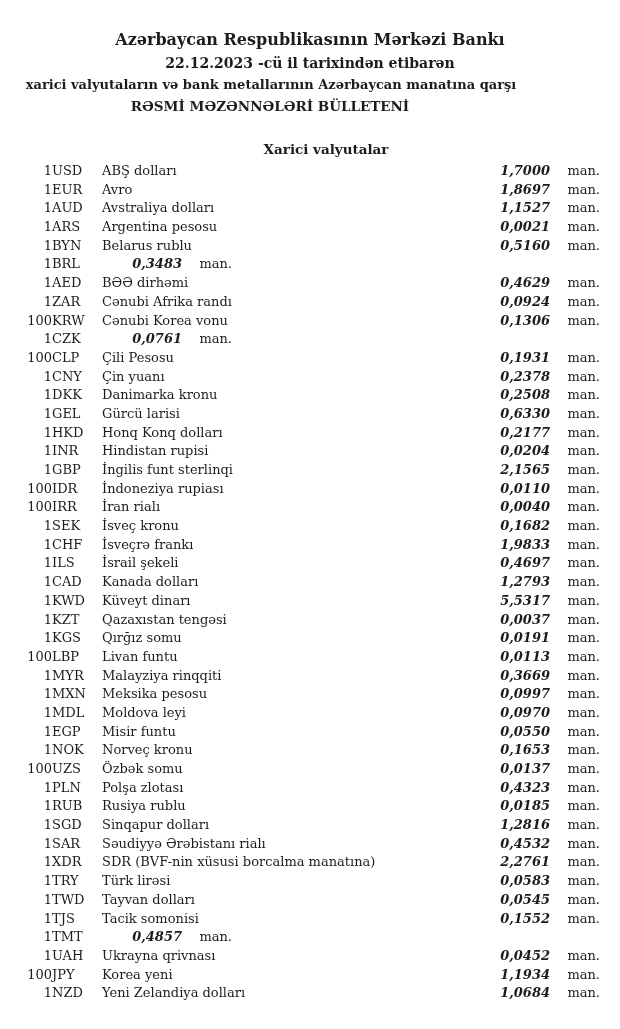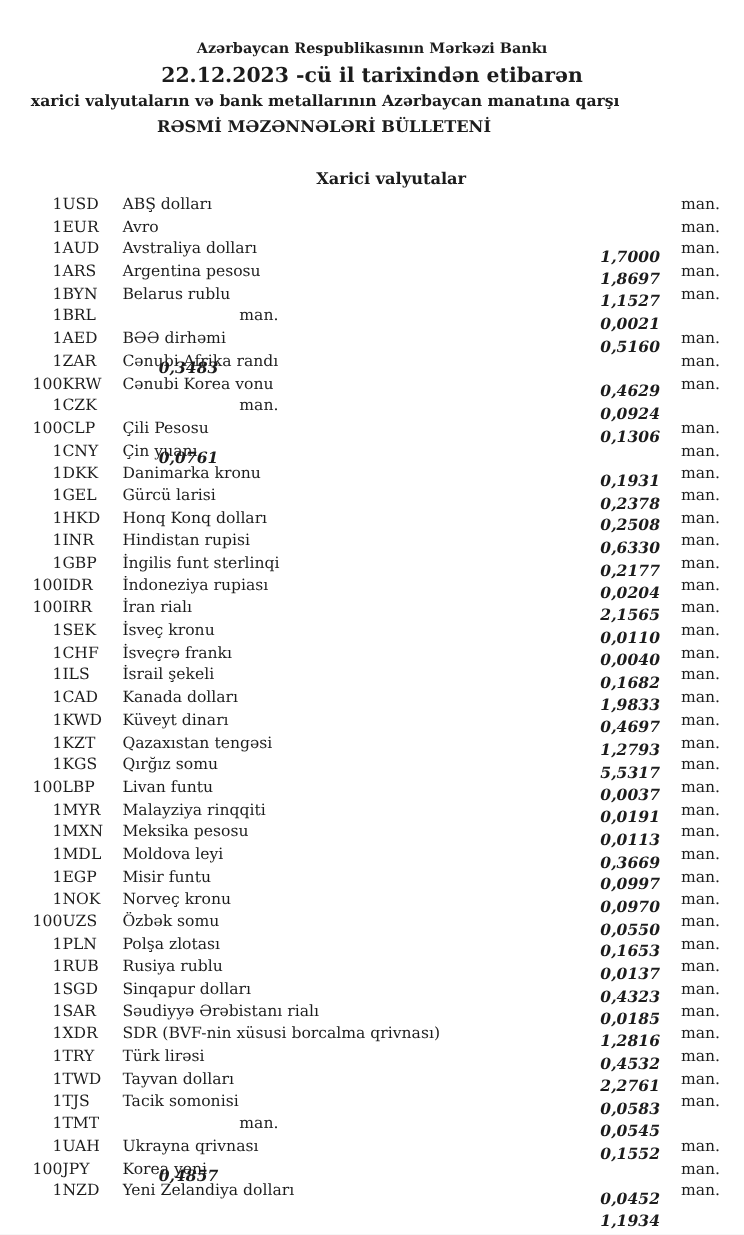--- a/index.html
+++ b/index.html
@@ -10,28 +10,28 @@
     background: #ffffff;
     color: #1c1c1c;
     font-family: "DejaVu Serif", "Liberation Serif", serif;
     overflow: hidden;
     box-sizing: border-box;
   }
   .bank-name {
     padding-top: 29px;
     text-align: center;
     font-weight: 700;
-    font-size: 12px;
+    font-size: 16px;
     line-height: 22px;
   }
   .date-line {
     margin-top: 5px;
     text-align: center;
     font-weight: 700;
-    font-size: 17px;
+    font-size: 14px;
     line-height: 15px;
   }
   .subtitle-line {
     margin-top: 6px;
     text-align: center;
     font-weight: 700;
     font-size: 13px;
     line-height: 15px;
     position: relative;
     left: -39px;
@@ -59,21 +59,21 @@
     display: flex;
     height: 18.7px;
     line-height: 18.7px;
     font-size: 13px;
     margin-right: 20px;
     white-space: nowrap;
   }
   .c-qty  { width: 52px; text-align: right; flex: none; }
   .c-code { width: 50px; flex: none; }
   .c-name { flex: 1; overflow: hidden; }
-  .c-rate { width: 80px; text-align: right; font-weight: 700; font-style: italic; flex: none; margin-top: 44px; }
+  .c-rate { width: 80px; text-align: right; font-weight: 700; font-style: italic; flex: none; }
   .c-man  { width: 40px; padding-left: 10px; text-align: right; flex: none; }
 </style>
 </head>
 <body>
 
 <div class="page">
   <div class="bank-name">Azərbaycan Respublikasının Mərkəzi Bankı</div>
   <div class="date-line">22.12.2023 -cü il tarixindən etibarən</div>
   <div class="subtitle-line">xarici valyutaların və bank metallarının Azərbaycan manatına qarşı</div>
   <div class="bulletin-title">RƏSMİ MƏZƏNNƏLƏRİ BÜLLETENİ</div>
@@ -369,21 +369,21 @@
     <span class="c-qty">1</span>
     <span class="c-code">SAR</span>
     <span class="c-name">Səudiyyə Ərəbistanı rialı</span>
     <span class="c-rate">0,4532</span>
     <span class="c-man">man.</span>
   </div>
 
   <div class="row">
     <span class="c-qty">1</span>
     <span class="c-code">XDR</span>
-    <span class="c-name">SDR (BVF-nin xüsusi borcalma qrivnası)</span>
+    <span class="c-name">SDR (BVF-nin xüsusi borcalma manatına)</span>
     <span class="c-rate">2,2761</span>
     <span class="c-man">man.</span>
   </div>
 
   <div class="row">
     <span class="c-qty">1</span>
     <span class="c-code">TRY</span>
     <span class="c-name">Türk lirəsi</span>
     <span class="c-rate">0,0583</span>
     <span class="c-man">man.</span>

